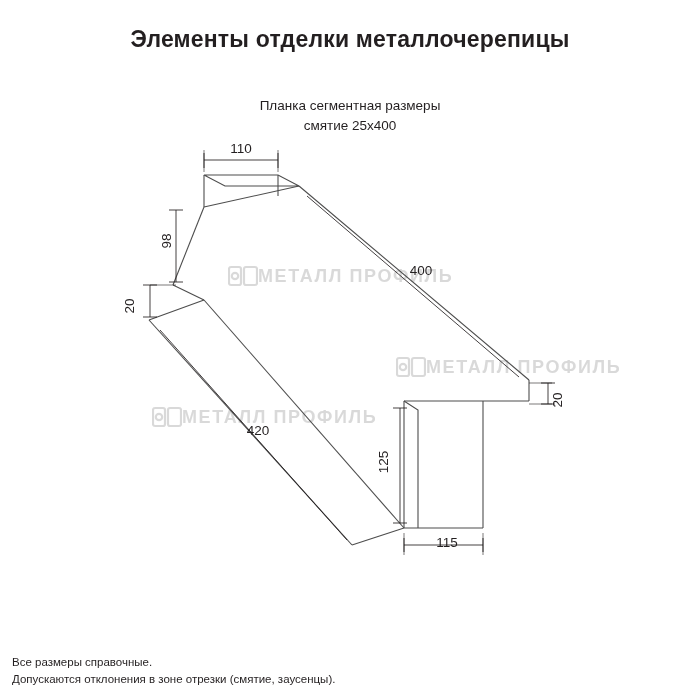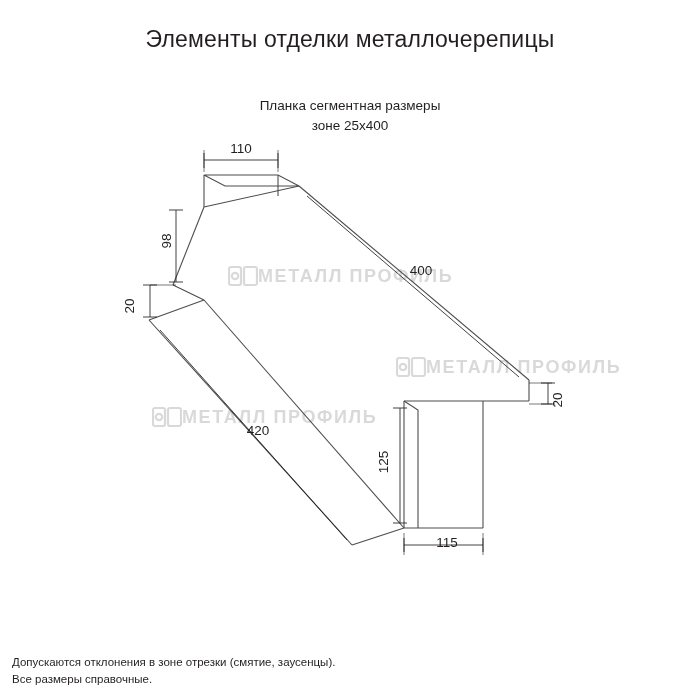--- a/index.html
+++ b/index.html
@@ -19,21 +19,21 @@
     position: absolute;
     inset: 0;
   }
   .title {
     position: absolute;
     top: 26px;
     left: 0;
     width: 700px;
     text-align: center;
     font-size: 23px;
-    font-weight: normal;
+    font-weight: bold;
     letter-spacing: 0.2px;
     color: #231f20;
   }
   .subtitle {
     position: absolute;
     top: 96px;
     left: 0;
     width: 700px;
     text-align: center;
     font-size: 13.5px;
@@ -84,21 +84,21 @@
 </style>
 </head>
 <body>
 
 <div class="page">
 
   <div class="title">Элементы отделки металлочерепицы</div>
 
   <div class="subtitle">
     <div>Планка сегментная размеры</div>
-    <div>зоне 25х400</div>
+    <div>смятие 25х400</div>
   </div>
 
   <div class="watermark-layer">
     <div class="wm wm1">
       <svg class="wm-logo" viewBox="0 0 30 24">
         <rect x="1" y="3" width="12" height="18" rx="2" fill="none" stroke="#d8d8d8" stroke-width="2.2"></rect>
         <circle cx="7" cy="12" r="3.2" fill="none" stroke="#d8d8d8" stroke-width="2.2"></circle>
         <rect x="16" y="3" width="13" height="18" rx="2" fill="none" stroke="#d8d8d8" stroke-width="2.2"></rect>
       </svg>
       <span>МЕТАЛЛ ПРОФИЛЬ</span>
@@ -181,17 +181,17 @@
       <text x="134" y="306" text-anchor="middle" transform="rotate(-90 134 306)">20</text>
       <text x="421" y="275" text-anchor="middle">400</text>
       <text x="258" y="435" text-anchor="middle">420</text>
       <text x="562" y="400" text-anchor="middle" transform="rotate(-90 562 400)">20</text>
       <text x="388" y="462" text-anchor="middle" transform="rotate(-90 388 462)">125</text>
       <text x="447" y="547" text-anchor="middle">115</text>
     </g>
   </svg>
 
   <div class="footnotes">
+    <div>Все размеры справочные.</div>
     <div>Допускаются отклонения в зоне отрезки (смятие, заусенцы).</div>
-    <div>Все размеры справочные.</div>
   </div>
 
 </div>
 
 </body></html>

